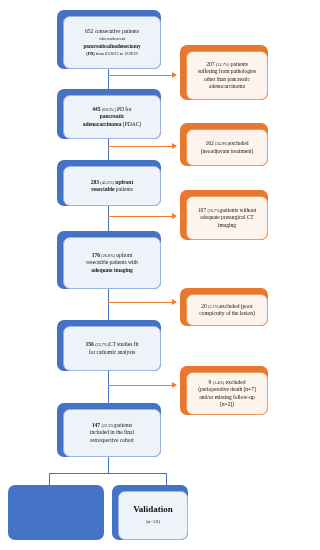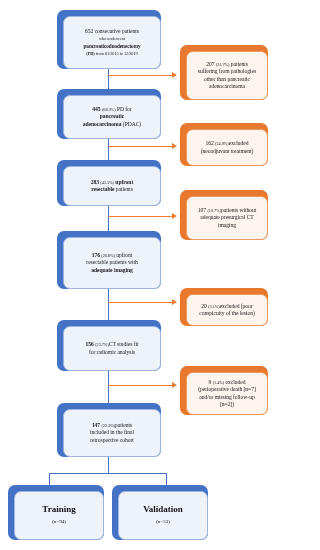--- a/index.html
+++ b/index.html
@@ -205,29 +205,23 @@
         <span><span>9</span> <span class="pct">(1.4%)</span> <span>excluded</span></span><br>
         <span>(perioperative death [n=7]</span><br>
         <span>and/or missing  follow-up</span><br>
         <span>[n=2])</span>
       </div>
     </div>
   </div>
 
   <div class="node blue" style="left:8px;top:485px;width:96px;height:55px;">
     <div class="shadow"></div>
-    <div class="face">
-      <div class="bigtxt">
-        <span>Training</span>
-        <span class="bign">(n=94)</span>
-      </div>
-    </div>
-  </div>
-
-  <div class="node blue" style="left:112px;top:485px;width:96px;height:55px;">
+  </div>
+
+  <div class="node blue" style="left:112px;top:485px;width:76px;height:55px;">
     <div class="shadow"></div>
     <div class="face">
       <div class="bigtxt">
         <span>Validation</span>
         <span class="bign">(n=53)</span>
       </div>
     </div>
   </div>
 
 </div>

